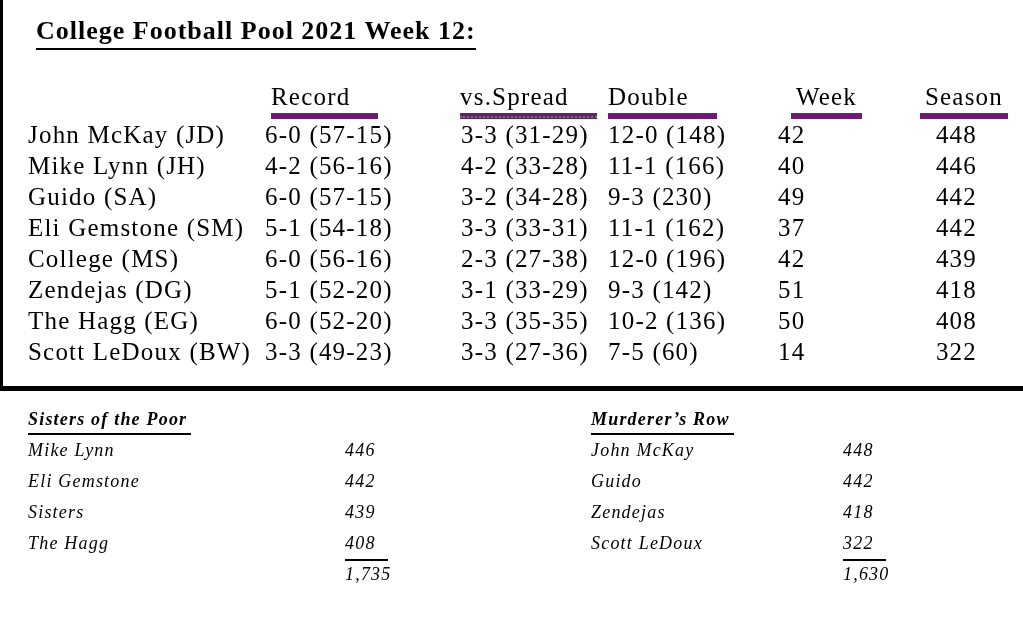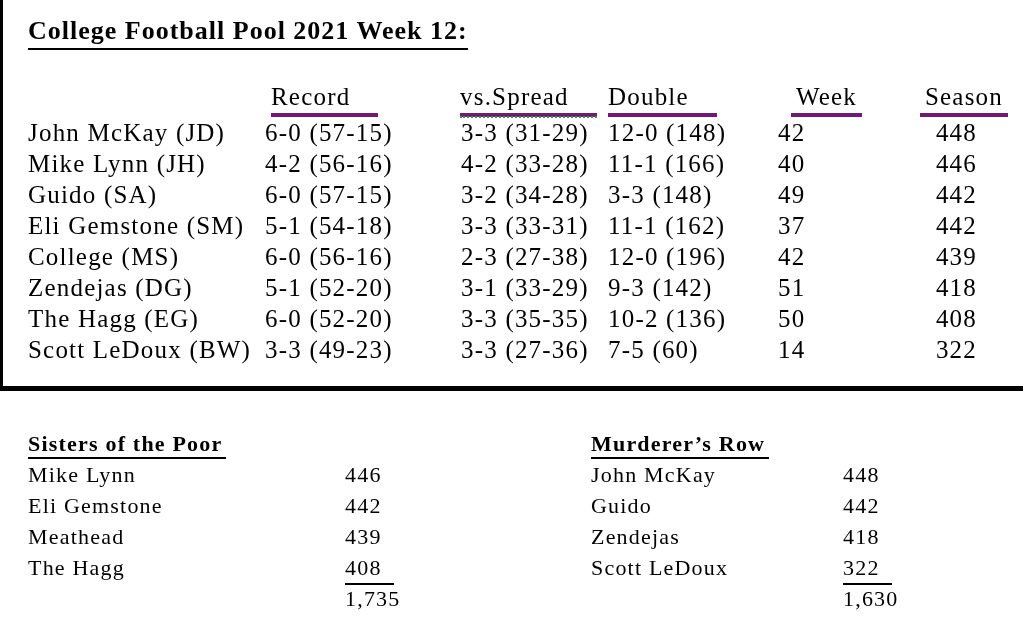--- a/index.html
+++ b/index.html
@@ -8,21 +8,21 @@
     background:#ffffff;
     color:#000000;
     font-family:"Liberation Serif","DejaVu Serif",serif;
     position:relative;
     overflow:hidden;
   }
   .left-edge {
     position:absolute; left:0; top:0; width:3px; height:391px; background:#000;
   }
   .doc-title {
-    position:absolute; left:28px; top:16px;
+    position:absolute; left:36px; top:16px;
     font-size:26px; font-weight:bold; letter-spacing:1px;
   }
   .doc-title .u {
     border-bottom:2px solid #000; padding-bottom:2px; display:inline-block;
   }
   table.main {
     position:absolute; left:28px; top:81px; width:980px;
     border-collapse:collapse; table-layout:fixed;
     font-size:25px; letter-spacing:1.2px; line-height:31px;
   }
@@ -36,35 +36,35 @@
     height:31px; padding:0; font-weight:normal; text-align:left;
     vertical-align:bottom; white-space:nowrap;
   }
   table.main thead th { vertical-align:bottom; }
   table.main th:nth-child(2) { padding-left:6px; }
   table.main tbody td:nth-child(3) { padding-left:13px; }
   table.main th.center { text-align:right; }
   table.main td.center { text-align:left; }
   table.main td.right  { text-align:right; padding-right:31px; }
   .hdr {
-    display:inline-block; border-bottom:4px solid #701a75;
+    display:inline-block; border-bottom:6px solid #701a75;
     padding-right:28px; padding-bottom:1px;
   }
   .hdr.tight { padding-right:5px; padding-left:5px; }
   .squiggle { position:relative;margin-left:12px; }
   .squiggle::after {
     content:""; position:absolute; left:0; right:0; bottom:-5px; height:3px;
     border-bottom:2px dotted var(--squiggle,#3f9b3f);
   }
   .divider {
     position:absolute; left:0; top:386px; width:1023px; height:5px; background:#000;
   }
   .group {
-    position:absolute; top:428px;
-    font-size:22px; letter-spacing:1.2px; line-height:31px;
+    position:absolute; top:404px;
+    font-size:18px; letter-spacing:1.2px; line-height:31px;font-style:italic;
   }
   .group.g1 { left:28px; }
   .group.g2 { left:591px; }
   .group-title {
     font-weight:bold; display:inline-block;
     border-bottom:2px solid #000; padding-bottom:1px; padding-right:4px;
     height:31px;
   }
   .grow { display:flex; height:31px; white-space:nowrap; }
   .g1 .g-name { width:317px; }
@@ -117,21 +117,21 @@
         <td><span>4-2 (56-16)</span></td>
         <td><span>4-2 (33-28)</span></td>
         <td><span>11-1 (166)</span></td>
         <td class="center"><span>40</span></td>
         <td class="right"><span>446</span></td>
       </tr>
       <tr>
         <td><span>Guido (SA)</span></td>
         <td><span>6-0 (57-15)</span></td>
         <td><span>3-2 (34-28)</span></td>
-        <td><span>3-3 (148)</span></td>
+        <td><span>9-3 (230)</span></td>
         <td class="center"><span>49</span></td>
         <td class="right"><span>442</span></td>
       </tr>
       <tr>
         <td><span>Eli Gemstone (SM)</span></td>
         <td><span>5-1 (54-18)</span></td>
         <td><span>3-3 (33-31)</span></td>
         <td><span>11-1 (162)</span></td>
         <td class="center"><span>37</span></td>
         <td class="right"><span>442</span></td>
@@ -178,21 +178,21 @@
   <div>
       <div class="grow">
         <span class="g-name">Mike Lynn</span>
         <span class="g-val"><span>446</span></span>
       </div>
       <div class="grow">
         <span class="g-name">Eli Gemstone</span>
         <span class="g-val"><span>442</span></span>
       </div>
       <div class="grow">
-        <span class="g-name">Meathead</span>
+        <span class="g-name">Sisters</span>
         <span class="g-val"><span>439</span></span>
       </div>
       <div class="grow">
         <span class="g-name">The Hagg</span>
         <span class="g-val"><span class="sum-underline">408</span></span>
       </div>
     </div>
   <div class="grow">
     <span class="g-name"></span>
     <span class="g-val">1,735</span>

